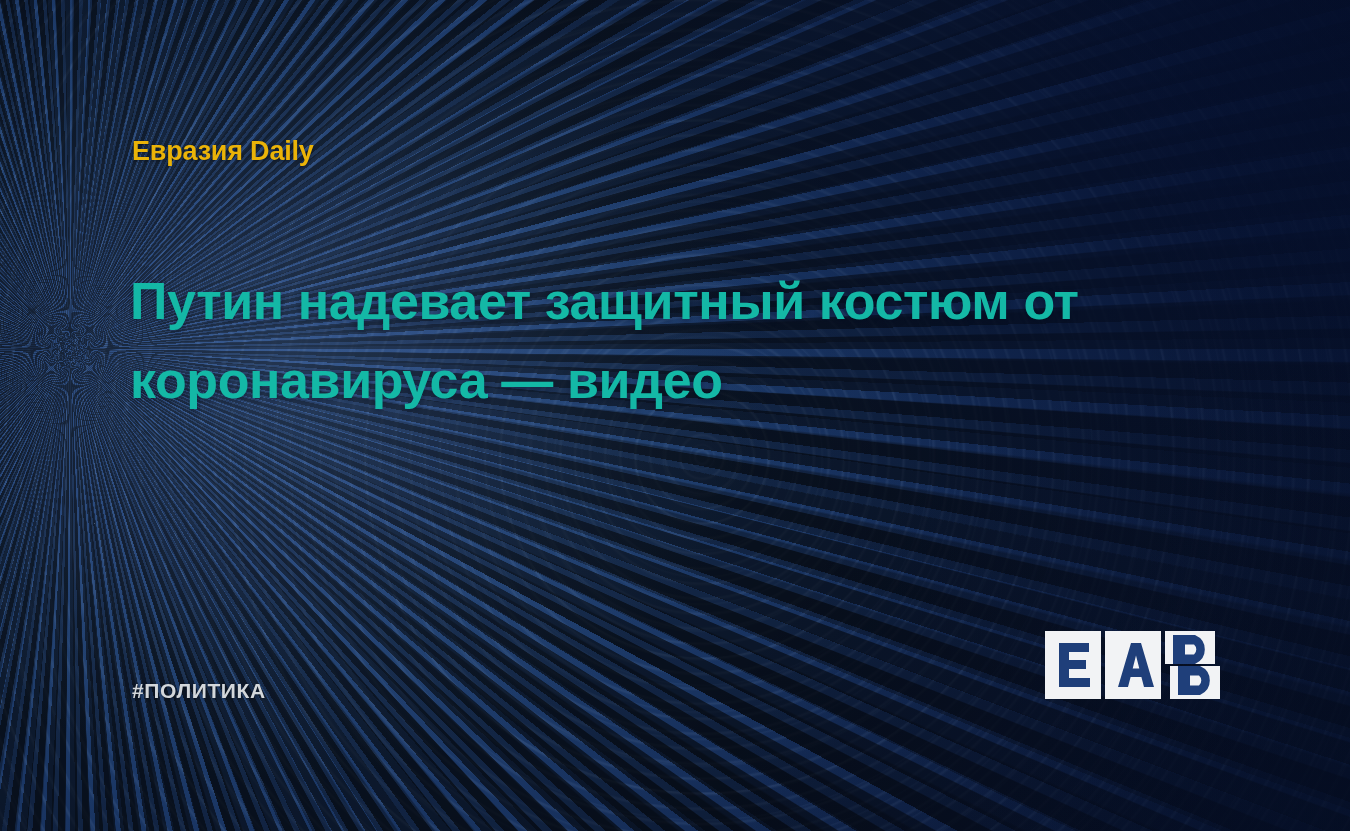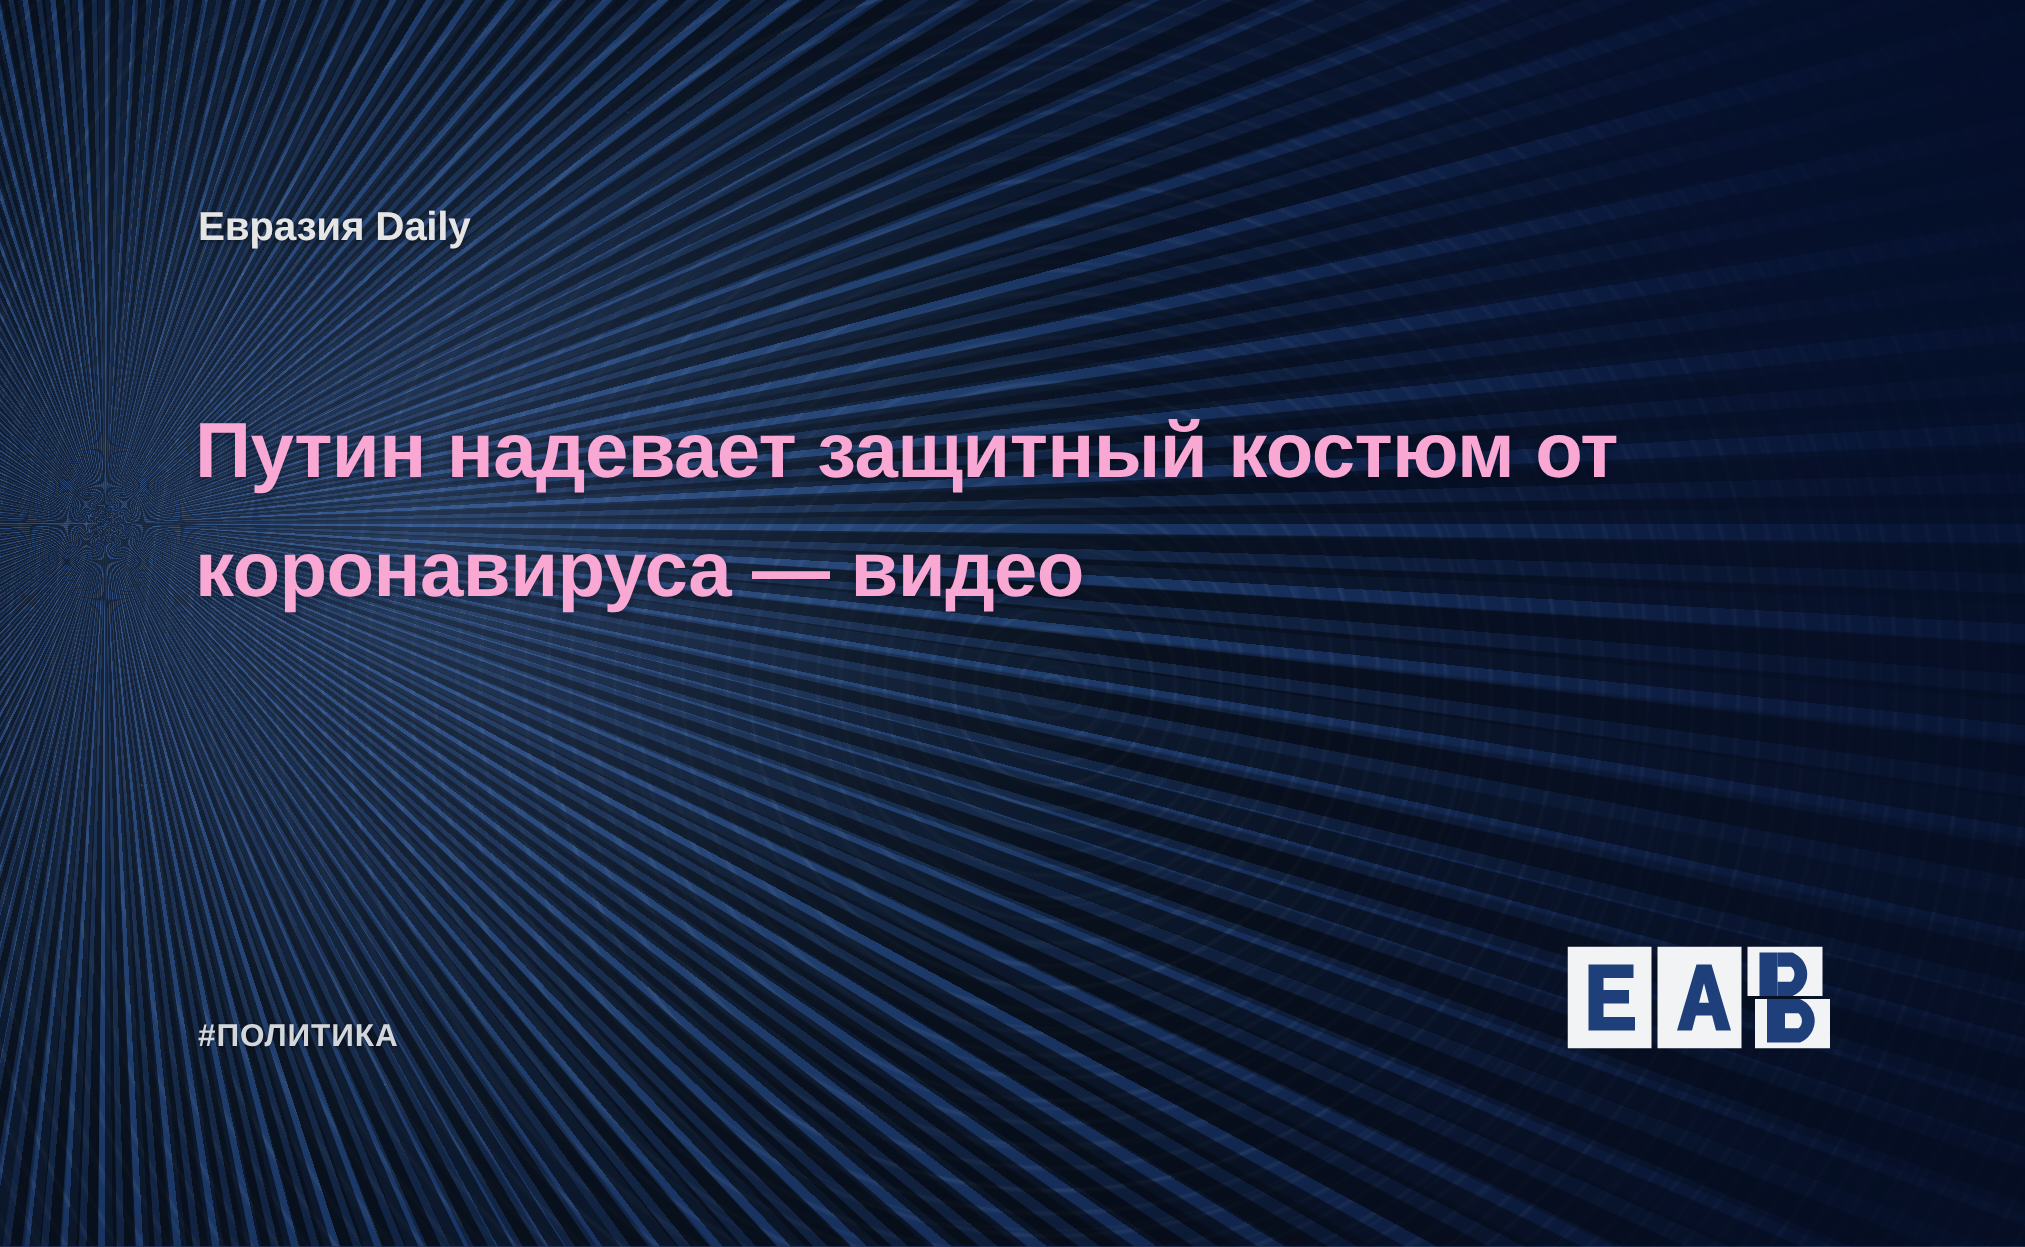--- a/index.html
+++ b/index.html
@@ -112,33 +112,33 @@
         rgba(0,0,0,0) 52%, rgba(3,10,30,0.30) 82%, rgba(2,8,26,0.55) 100%);
   }
 
   
   .content { position:absolute; inset:0; }
 
   .brand {
     position:absolute; left:132px; top:136px;
     font-size:27px; font-weight:700;
     letter-spacing:-0.2px;
-    color:#e5e5e5;
+    color:#eab308;
     white-space:nowrap;
     text-shadow:0 1px 3px rgba(0,0,0,0.40);
   }
 
   .headline {
     position:absolute; left:130px; top:262px;
     width:1000px;
     font-size:52px;
     font-weight:700;
     line-height:1.52;
     letter-spacing:-0.4px;
-    color:#f9a8d4;
+    color:#14b8a6;
     text-shadow:0 2px 7px rgba(2,10,30,0.45);
   }
 
   .tag {
     position:absolute; left:132px; top:679px;
     font-size:21px; font-weight:700;
     letter-spacing:0.6px;
     color:#d3d7db;
     white-space:nowrap;
     text-shadow:0 1px 3px rgba(0,0,0,0.40);

